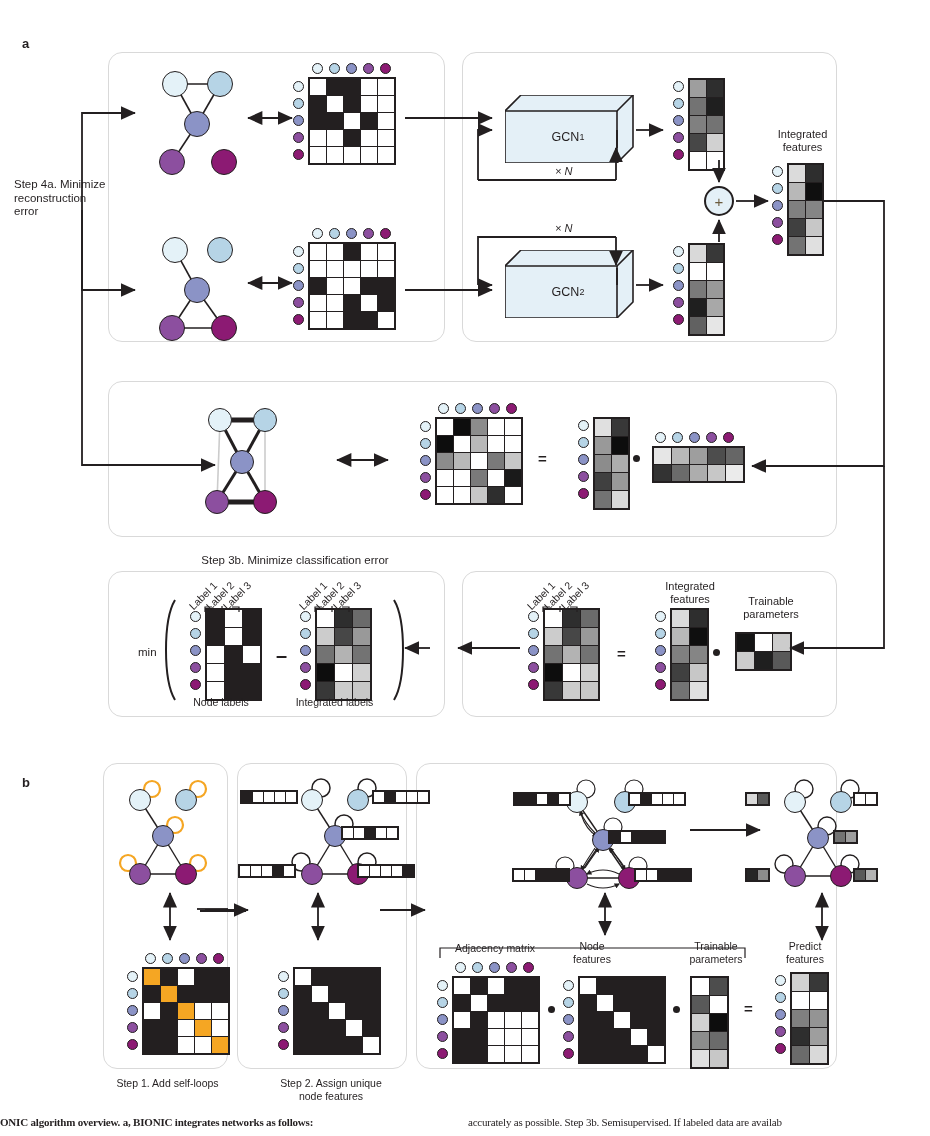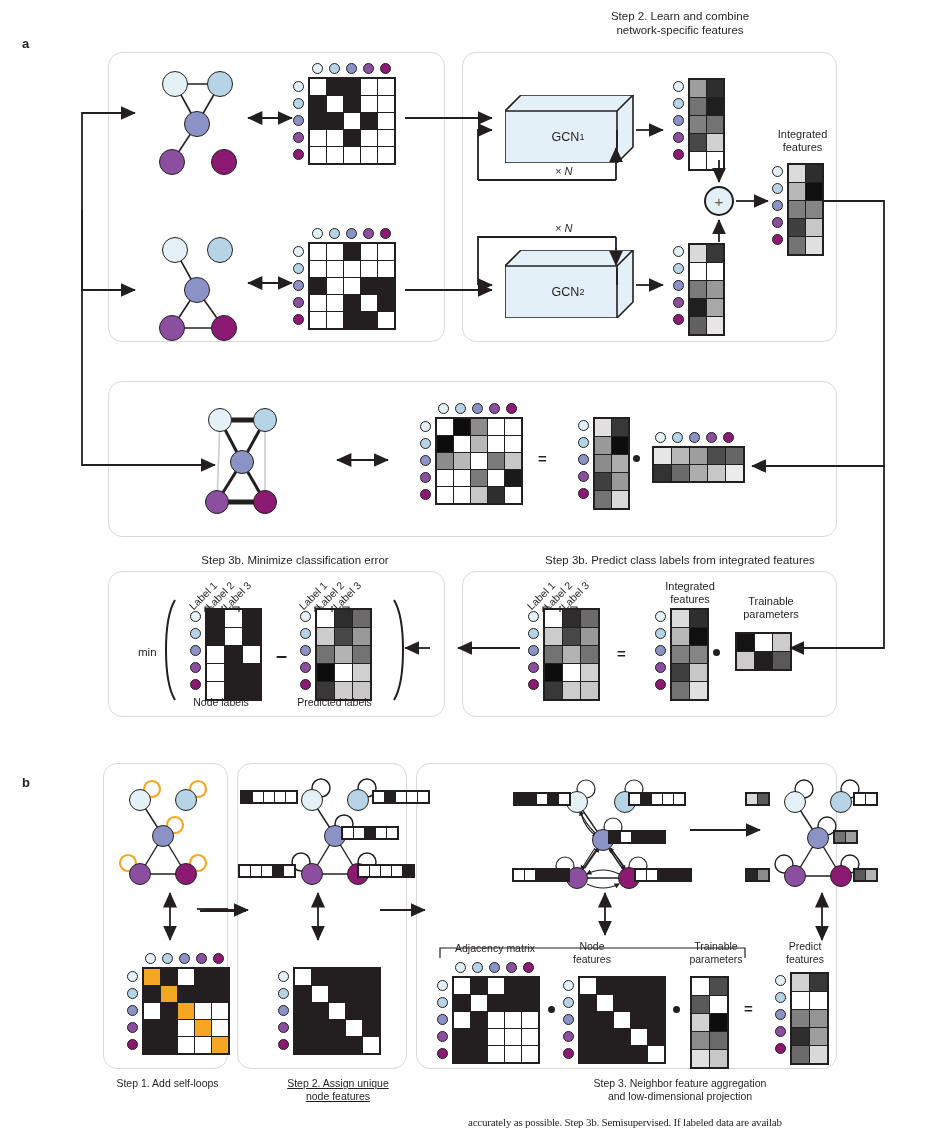--- a/index.html
+++ b/index.html
@@ -72,32 +72,32 @@
 
   svg.ov { position:absolute; left:0; top:0; width:930px; height:1136px; pointer-events:none; overflow:visible;}
 </style>
 </head>
 <body>
 
 <div class="fig">
 
   <div class="panel-letter abs" style="left:22px; top:36px;">a</div>
 
-  <div class="step-title" style="left:545px; top:10px; width:270px;">Step 2. Learn and combine
-network-specific features</div>
 
   <div class="rbox" style="left:108px; top:52px; width:337px; height:290px;"></div>
 
   <div class="rbox" style="left:462px; top:52px; width:375px; height:290px;"></div>
 
+  <div class="step-title" style="left:14px; top:178px; width:120px; text-align:left;">Step 4a. Minimize
+reconstruction
+error</div>
 
   <div class="rbox" style="left:108px; top:381px; width:729px; height:156px;"></div>
 
   <div class="step-title" style="left:150px; top:554px; width:290px;">Step 3b. Minimize classification error</div>
-  <div class="step-title" style="left:500px; top:554px; width:360px;">Step 3b. Predict class labels from integrated features</div>
   <div class="rbox" style="left:108px; top:571px; width:337px; height:146px;"></div>
   <div class="rbox" style="left:462px; top:571px; width:375px; height:146px;"></div>
 
   <div class="abs" style="left:150px; top:62px; width:120px; height:120px;">
     <svg width="120" height="120" style="position:absolute;left:0;top:0;">
       <line x1="25" y1="22" x2="70" y2="22" stroke="#231f20" stroke-width="1.6"></line>
       <line x1="25" y1="22" x2="47" y2="62" stroke="#231f20" stroke-width="1.6"></line>
       <line x1="70" y1="22" x2="47" y2="62" stroke="#231f20" stroke-width="1.6"></line>
       <line x1="47" y1="62" x2="22" y2="100" stroke="#231f20" stroke-width="1.6"></line>
     </svg>
@@ -453,21 +453,21 @@
         <i style="background: rgb(179, 179, 179);"></i>
         <i style="background: rgb(115, 115, 115);"></i>
         <i style="background: rgb(13, 13, 13);"></i>
         <i style="background: rgb(255, 255, 255);"></i>
         <i style="background: rgb(209, 209, 209);"></i>
         <i style="background: rgb(56, 56, 56);"></i>
         <i style="background: rgb(204, 204, 204);"></i>
         <i style="background: rgb(199, 199, 199);"></i>
       </div>
   </div>
-  <div class="lbl small" style="left:282px; top:696px; width:105px;">Predicted labels</div>
+  <div class="lbl small" style="left:282px; top:696px; width:105px;">Integrated labels</div>
   <div class="rot" style="left:305px; top:600px; transform:rotate(-45deg);">Label 1</div>
   <div class="rot" style="left:322px; top:600px; transform:rotate(-45deg);">Label 2</div>
   <div class="rot" style="left:339px; top:600px; transform:rotate(-45deg);">Label 3</div>
 
   <div class="abs" style="left:528px; top:608px;">
     <div class="dot" style="left:0px; top:3px; width:11px;height:11px; background:#e4f2f8;"></div>
     <div class="dot" style="left:0px; top:20px; width:11px;height:11px; background:#b6d4e6;"></div>
     <div class="dot" style="left:0px; top:37px; width:11px;height:11px; background:#8b93c6;"></div>
     <div class="dot" style="left:0px; top:54px; width:11px;height:11px; background:#8c4f9f;"></div>
     <div class="dot" style="left:0px; top:71px; width:11px;height:11px; background:#8c1a73;"></div>
@@ -678,21 +678,21 @@
         <i style="background: rgb(35, 31, 32);"></i>
         <i style="background: rgb(255, 255, 255);"></i>
         <i style="background: rgb(35, 31, 32);"></i>
         <i style="background: rgb(35, 31, 32);"></i>
         <i style="background: rgb(35, 31, 32);"></i>
         <i style="background: rgb(35, 31, 32);"></i>
         <i style="background: rgb(35, 31, 32);"></i>
         <i style="background: rgb(255, 255, 255);"></i>
       </div>
   </div>
-  <div class="lbl small" style="left:258px; top:1077px; width:160px; white-space:pre-line;text-decoration:underline;">Step 2. Assign unique
+  <div class="lbl small" style="left:251px; top:1077px; width:160px; white-space:pre-line;">Step 2. Assign unique
 node features</div>
 
   <div class="abs" style="left:555px; top:778px; width:110px; height:115px;">
     <svg width="110" height="115" style="position:absolute;left:0;top:0;">
       <line x1="22" y1="24" x2="48" y2="62" stroke="#231f20" stroke-width="1.4"></line>
       <line x1="48" y1="62" x2="22" y2="100" stroke="#231f20" stroke-width="1.4"></line>
       <line x1="48" y1="62" x2="74" y2="100" stroke="#231f20" stroke-width="1.4"></line>
       <line x1="22" y1="100" x2="74" y2="100" stroke="#231f20" stroke-width="1.4"></line>
       <circle cx="31" cy="11" r="9" fill="none" stroke="#231f20" stroke-width="1.2"></circle>
       <circle cx="79" cy="11" r="9" fill="none" stroke="#231f20" stroke-width="1.2"></circle>
@@ -908,22 +908,20 @@
         <i style="background: rgb(255, 255, 255);"></i>
         <i style="background: rgb(128, 128, 128);"></i>
         <i style="background: rgb(148, 148, 148);"></i>
         <i style="background: rgb(46, 46, 46);"></i>
         <i style="background: rgb(158, 158, 158);"></i>
         <i style="background: rgb(107, 107, 107);"></i>
         <i style="background: rgb(217, 217, 217);"></i>
       </div>
   </div>
 
-  <div class="lbl small" style="left:530px; top:1077px; width:300px; white-space:pre-line;">Step 3. Neighbor feature aggregation
-and low-dimensional projection</div>
 
   <svg class="ov">
     <defs>
       <marker id="arr" markerWidth="9" markerHeight="9" refX="8" refY="4.5" orient="auto">
         <path d="M0,0.6 L8.5,4.5 L0,8.4 z" fill="#231f20"></path>
       </marker>
       <marker id="arrS" markerWidth="8" markerHeight="8" refX="7.5" refY="4" orient="auto">
         <path d="M0,0.6 L7.5,4 L0,7.4 z" fill="#231f20"></path>
       </marker>
       <marker id="arrStart" markerWidth="9" markerHeight="9" refX="0.5" refY="4.5" orient="auto">
@@ -994,15 +992,16 @@
       <path d="M332,612 L332,606"></path>
       <path d="M349,612 L349,607 L342,607"></path>
       <path d="M543,612 L543,607 L550,607"></path>
       <path d="M560,612 L560,606"></path>
       <path d="M577,612 L577,607 L570,607"></path>
 
       <path d="M440,958 L440,948 L745,948 L745,958"></path>
     </g>
   </svg>
 
+  <div class="cap" style="left:0px; top:1116px; width:460px;"><b>ONIC algorithm overview. a, BIONIC integrates networks as follows:</b></div>
   <div class="cap" style="left:468px; top:1116px; width:470px;">accurately as possible. Step 3b. Semisupervised. If labeled data are availab</div>
 
 </div>
 
 </body></html>

